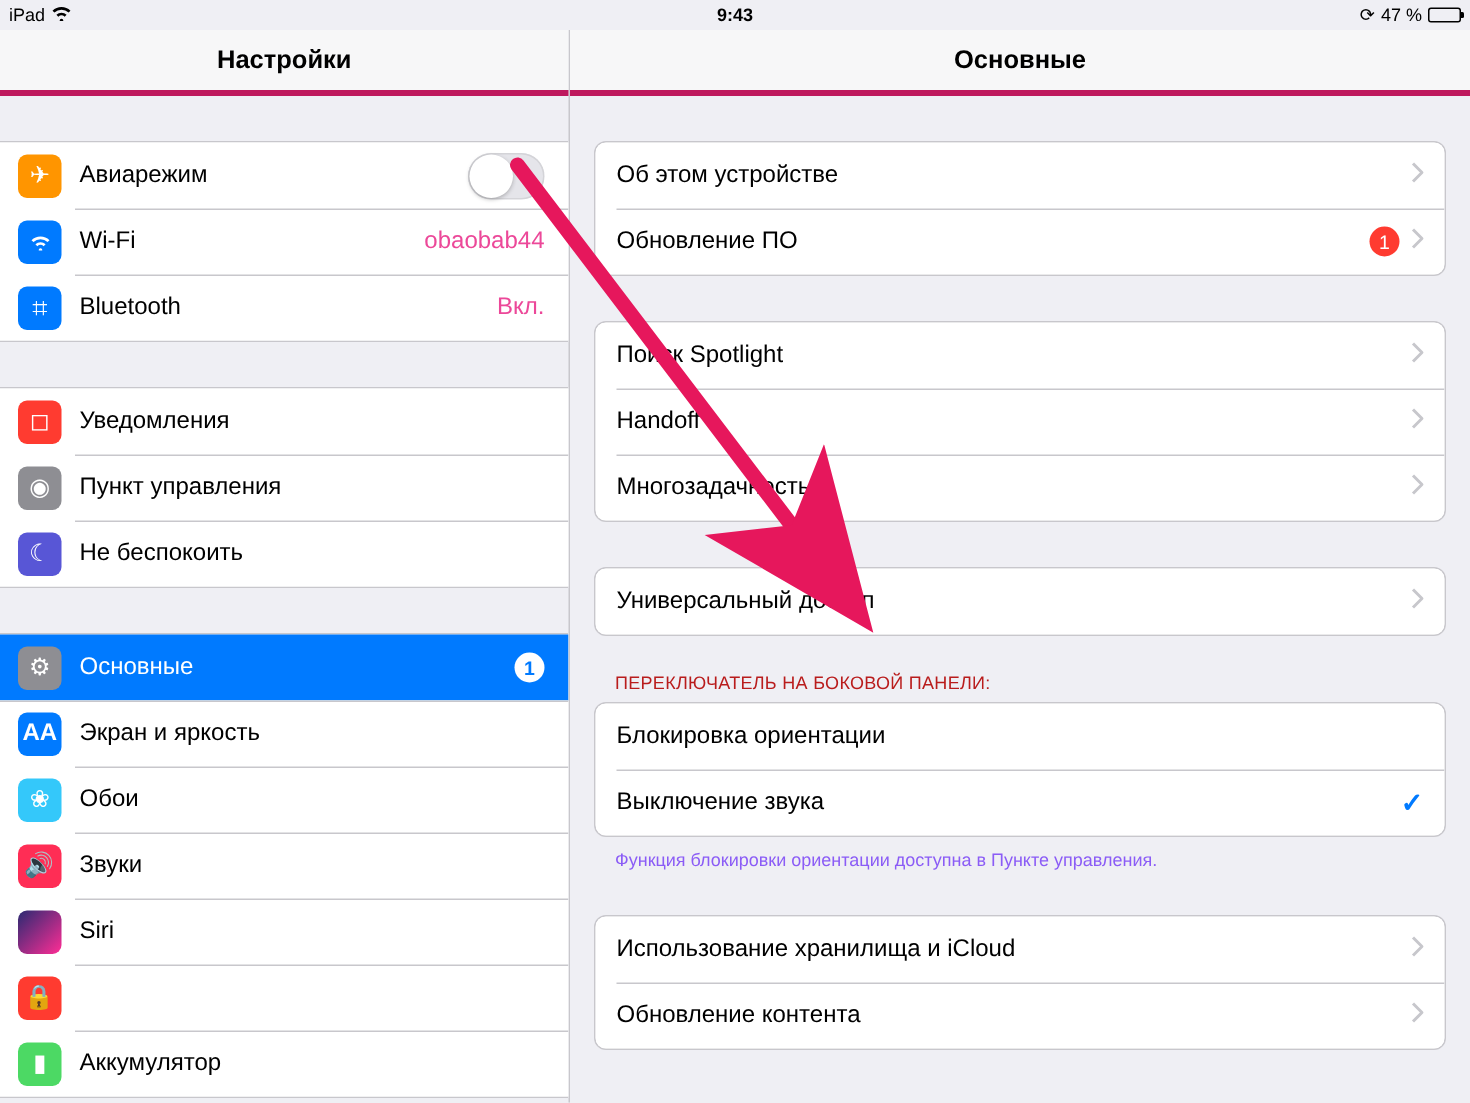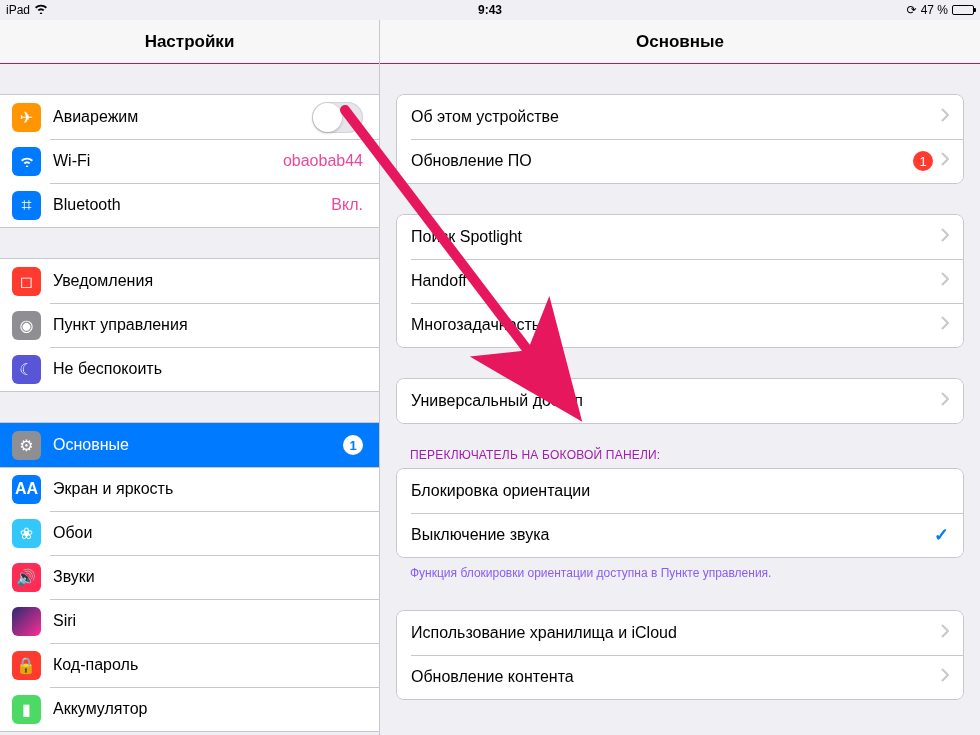--- a/index.html
+++ b/index.html
@@ -9,21 +9,21 @@
   .statusbar .center { position: absolute; left: 50%; transform: translateX(-50%); font-weight: 600; }
   .statusbar .right { margin-left: auto; display: flex; align-items: center; gap: 4px; }
   .battery { width: 22px; height: 10px; border: 1px solid #000; border-radius: 2px; position: relative; }
   .battery::after { content: ""; position: absolute; right: -3px; top: 2px; width: 2px; height: 4px; background: #000; border-radius: 0 1px 1px 0; }
   .battery .fill { background: #000; height: 100%; width: 47%; }
 
   .app { position: absolute; top: 20px; left: 0; right: 0; bottom: 0; display: flex; }
   .sidebar { width: 380px; border-right: 1px solid #c8c7cc; background: #efeff4; display: flex; flex-direction: column; }
   .detail { flex: 1; background: #efeff4; display: flex; flex-direction: column; }
 
-  .navbar { height: 44px; display: flex; align-items: center; justify-content: center; border-bottom: 1px solid #be185d; background: #f7f7f8; font-size: 17px; font-weight: 600; position: relative; z-index: 2;}
+  .navbar { height: 44px; display: flex; align-items: center; justify-content: center; border-bottom: 4px solid #be185d; background: #f7f7f8; font-size: 17px; font-weight: 600; position: relative; z-index: 2;}
   .content { flex: 1; overflow: hidden; }
 
   .group { margin-top: 30px; background: #fff; border-top: 1px solid #c8c7cc; border-bottom: 1px solid #c8c7cc; }
   .row { display: flex; align-items: center; height: 44px; padding: 0 16px 0 12px; position: relative; background: #fff; }
   .row + .row::before { content: ""; position: absolute; top: 0; left: 50px; right: 0; height: 1px; background: #c8c7cc; }
   .row .icon { width: 29px; height: 29px; border-radius: 6px; margin-right: 12px; display: flex; align-items: center; justify-content: center; font-size: 16px; color: #fff; flex-shrink: 0;}
   .row .label { font-size: 16px; flex: 1; }
   .row .value { font-size: 16px; color: #ec4899; }
   .row .chevron { color: #c7c7cc; margin-left: 8px; }
   .row.selected { background: #007aff; color: #fff; }
@@ -34,21 +34,21 @@
   .switch { width: 51px; height: 31px; border-radius: 16px; background: #e5e5ea; position: relative; box-shadow: inset 0 0 0 1px #d4d4d8;}
   .switch .knob { position: absolute; width: 29px; height: 29px; background: #fff; border-radius: 50%; top: 1px; left: 1px; box-shadow: 0 1px 3px rgba(0,0,0,.25); }
   .badge-white { background: #fff; color: #007aff; border-radius: 10px; min-width: 20px; height: 20px; font-size: 13px; display: inline-flex; align-items: center; justify-content: center; padding: 0 6px; font-weight:600;}
   .badge-red { background: #ff3b30; color: #fff; border-radius: 10px; min-width: 20px; height: 20px; font-size: 13px; display: inline-flex; align-items: center; justify-content: center; padding: 0 6px; }
 
   .detail .group { margin: 30px 16px 4px 16px; border: 1px solid #c8c7cc; border-radius: 8px; overflow: hidden; }
   .detail .group.first { margin-top: 30px; }
   .detail .row { padding: 0 14px; }
   .detail .row + .row::before { left: 14px; }
   .detail .row .label { font-size: 16px; }
-  .section-header { font-size: 12px; color: #a21caf; margin: 24px 30px 6px 30px; text-transform: uppercase; letter-spacing: .2px;}
+  .section-header { font-size: 12px; color: #b91c1c; margin: 24px 30px 6px 30px; text-transform: uppercase; letter-spacing: .2px;}
   .section-footer { font-size: 12px; color: #8b5cf6; margin: 8px 30px 0 30px; }
   .check { color: #007aff; font-size: 18px; font-weight: 600; }
 
   
   .bg-orange{background:#ff9500}.bg-blue{background:#007aff}.bg-red{background:#ff3b30}
   .bg-grey{background:#8e8e93}.bg-purple{background:#5856d6}.bg-cyan{background:#34c8fa}
   .bg-pink{background:#ff2d55}.bg-green{background:#4cd964}
   .ic-settings{background:#8e8e93}
   .ic-siri{background:linear-gradient(135deg,#2a2a72,#ff2d95);}
 
@@ -139,21 +139,20 @@
         <div class="row">
           <span class="icon bg-pink">🔊</span>
           <span class="label">Звуки</span>
         </div>
         <div class="row">
           <span class="icon ic-siri"></span>
           <span class="label">Siri</span>
         </div>
         <div class="row">
           <span class="icon bg-red">🔒</span>
-          <span class="label">Код-пароль</span>
         </div>
         <div class="row">
           <span class="icon bg-green">▮</span>
           <span class="label">Аккумулятор</span>
         </div>
       </div>
 
     </div>
   </div>
 

